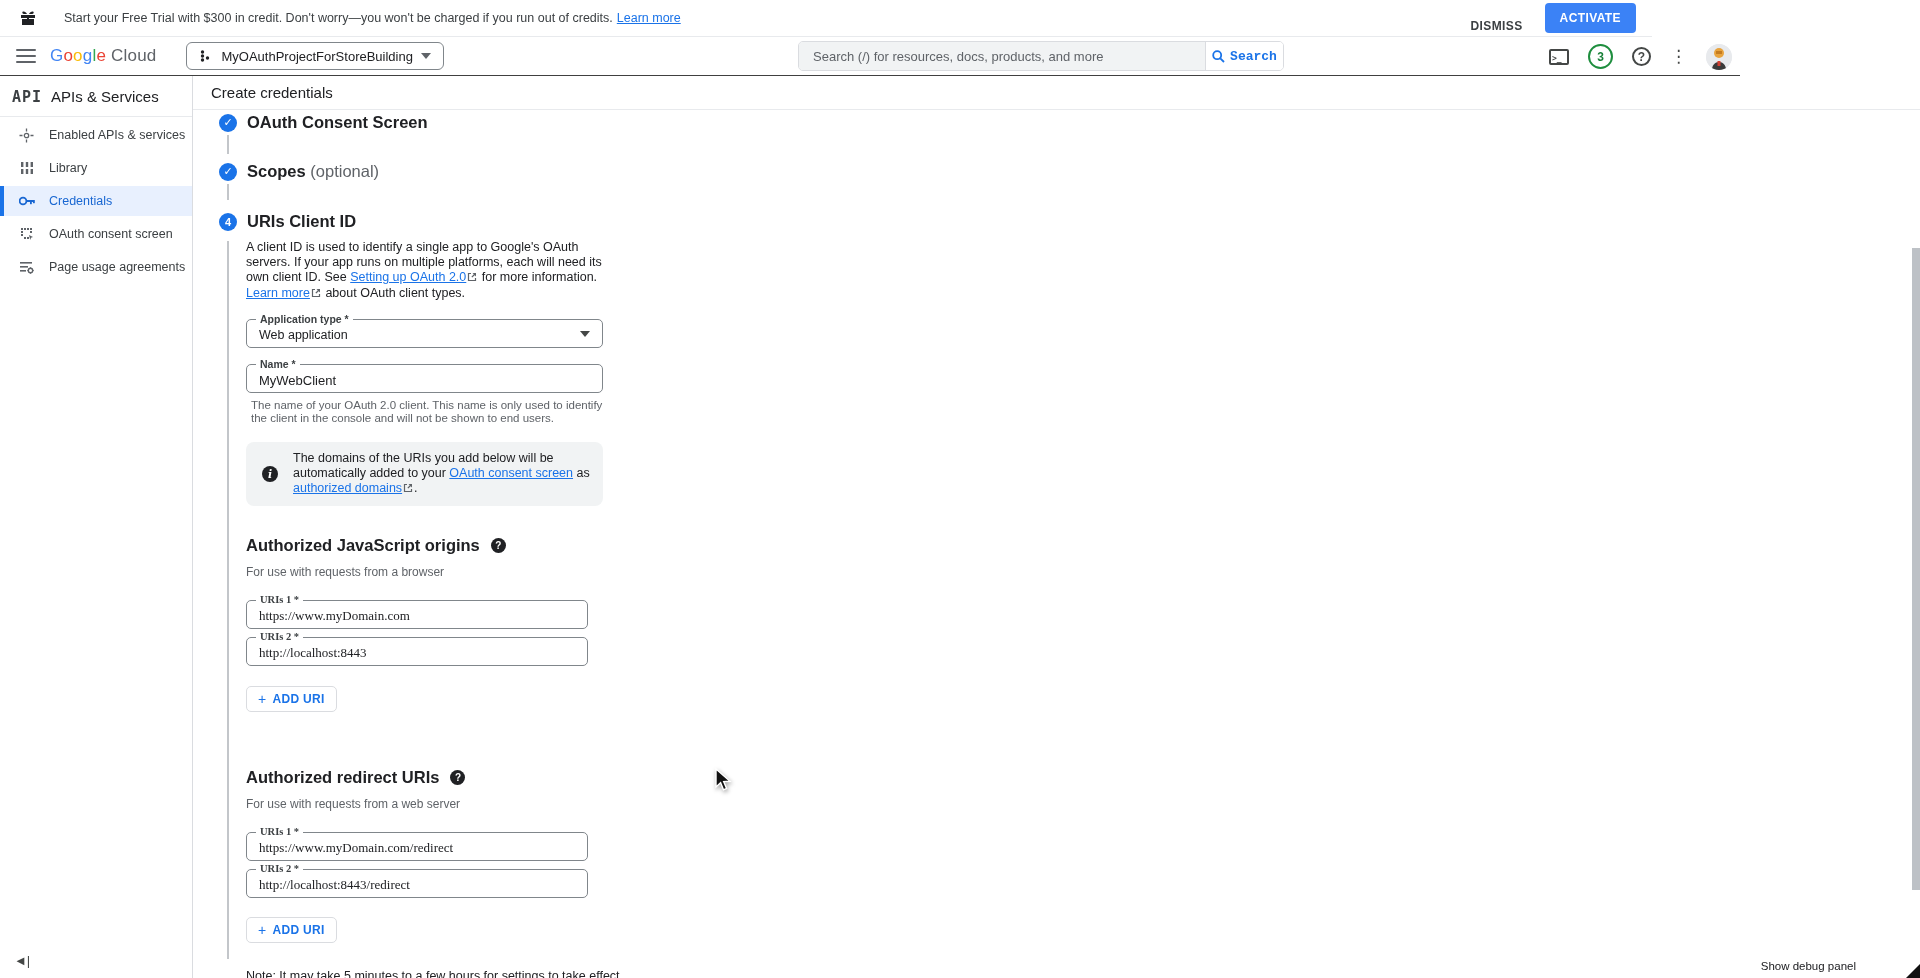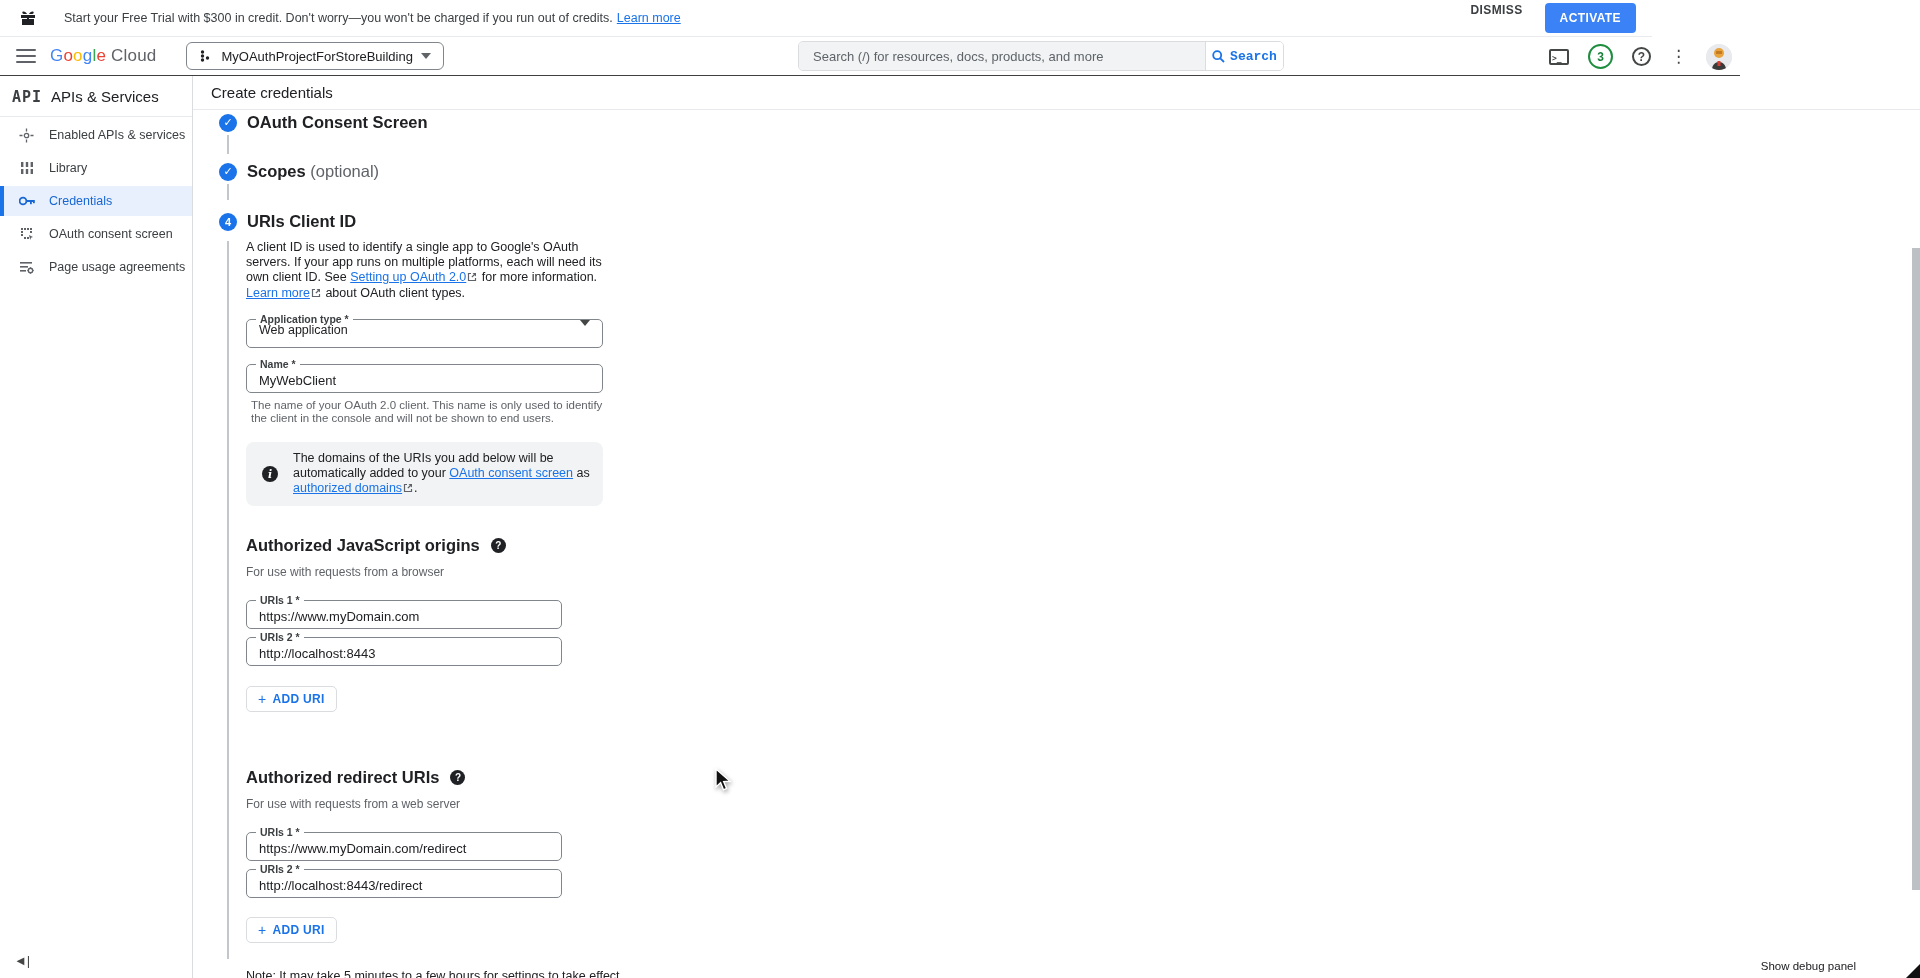--- a/index.html
+++ b/index.html
@@ -11,21 +11,21 @@
 
   
   .trial-banner {
     position: absolute; top: 0; left: 0; width: 1652px; height: 37px;
     background: #fff; border-bottom: 1px solid #e8eaed;
     display: flex; align-items: center; padding: 0 16px;
   }
   .trial-banner .gift { margin-left: 4px; margin-right: 28px; display: flex; }
   .trial-msg { font-size: 12.5px; color: #3c4043; }
   .trial-link { color: #1a73e8; text-decoration: underline; margin-left: 4px; cursor: pointer; }
-  .trial-actions { margin-left: auto; display: flex; align-items: flex-start; gap: 22px; }
+  .trial-actions { margin-left: auto; display: flex; align-items: flex-end; gap: 22px; }
   .btn-dismiss {
     background: none; border: none; color: #3c4043; font-weight: 700; font-size: 12px;
     letter-spacing: 0.4px; cursor: pointer; font-family: inherit;
   }
   .btn-activate {
     background: #3b82f6; color: #fff; border: none; border-radius: 4px;
     font-weight: 700; font-size: 12px; letter-spacing: 0.4px; padding: 8px 15px;
     cursor: pointer; font-family: inherit;
   }
 
@@ -119,27 +119,27 @@
   }
   .step-label { font-size: 16.5px; font-weight: 700; color: #202124; }
   .step-label .optional { font-weight: 400; color: #5f6368; }
 
   .desc { margin: 9px 0 0 53px; width: 362px; font-size: 12.5px; line-height: 15px; color: #202124; }
   a.inline-link { color: #1a73e8; text-decoration: underline; cursor: pointer; }
   .ext-icon { display: inline-block; vertical-align: -1px; margin: 0 1px; }
 
   .mat-field { position: relative; margin-left: 53px; border: 1px solid #80868b; border-radius: 5px; height: 29px; background: #fff; }
   .mat-field.wide { width: 357px; }
-  .mat-field.narrow { width: 316px; }
+  .mat-field.narrow { width: 342px; font-family: Liberation Serif, serif; }
   .mat-label {
     position: absolute; top: -7px; left: 9px; background: #fff; padding: 0 4px;
     font-size: 10.5px; font-weight: 700; color: #3c4043; line-height: 12px;
   }
   .mat-value { border: none; outline: none; width: 100%; height: 100%; padding: 3px 28px 0 12px; font-size: 13px; color: #202124; background: transparent; font-family: inherit; }
-  .select-field { display: flex; cursor: pointer; }
+  .select-field { display: flex; align-items: center; cursor: pointer; }
   .select-field .mat-text { padding: 3px 0 0 12px; font-size: 12.5px; color: #202124; flex: 1; }
   .select-field .caret-down { margin-right: 12px; border-top-color: #444746; }
 
   .helper-text { margin: 6px 0 0 58px; width: 352px; font-size: 11.5px; line-height: 13px; color: #5f6368; }
 
   .info-box {
     margin: 17px 0 0 53px; width: 357px; background: #f1f3f4; border-radius: 8px;
     display: flex; align-items: center; gap: 15px; padding: 9px 12px 9px 16px;
   }
   .info-icon {

